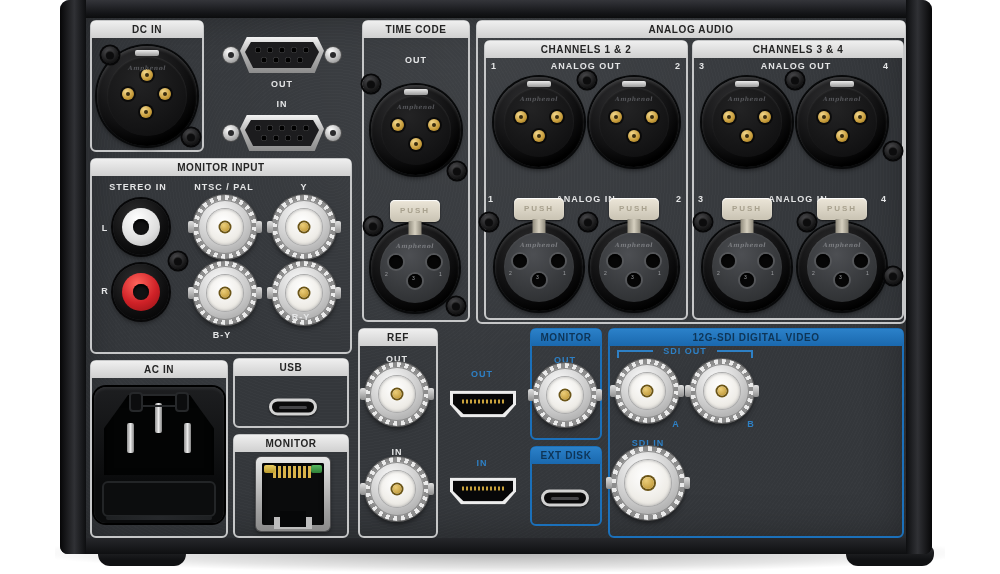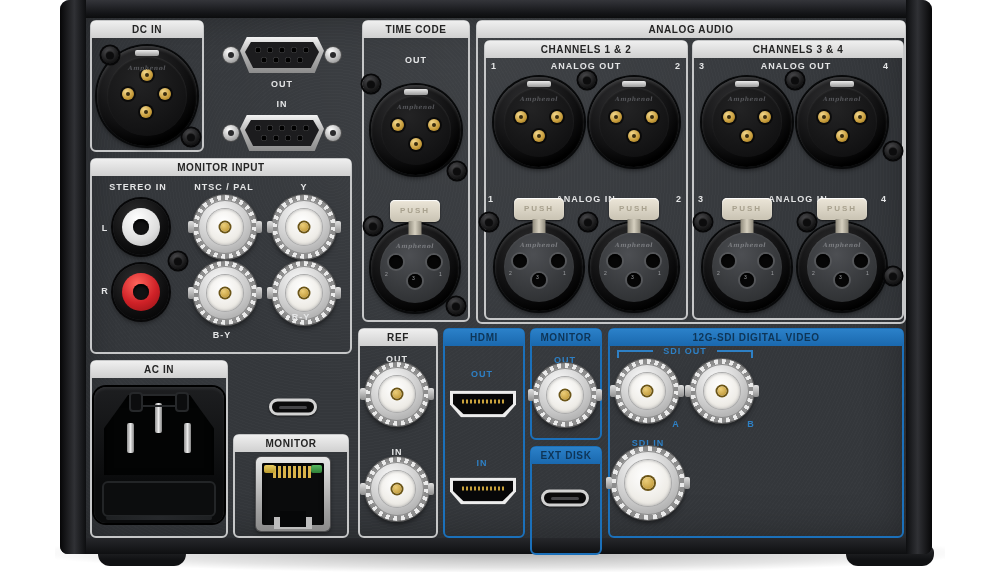--- a/index.html
+++ b/index.html
@@ -227,33 +227,33 @@
     </div>
   <div class="box" style="left:692px;top:40px;width:212px;height:280px">
     <div class="hdr">CHANNELS 3 &amp; 4</div>
     </div>
   <div class="box" style="left:90px;top:158px;width:262px;height:196px">
     <div class="hdr">MONITOR INPUT</div>
     </div>
   <div class="box" style="left:90px;top:360px;width:138px;height:178px">
     <div class="hdr">AC IN</div>
     </div>
+  <div class="box" style="left:233px;top:358px;width:116px;height:70px">
+    <div class="hdr">USB</div>
+    </div>
   <div class="box" style="left:233px;top:434px;width:116px;height:104px">
     <div class="hdr">MONITOR</div>
     </div>
   <div class="box" style="left:358px;top:328px;width:80px;height:210px">
     <div class="hdr">REF</div>
     </div>
-  <div class="box blue" style="left:443px;top:328px;width:82px;height:210px">
-    <div class="hdr logo">HDMI</div>
-    </div>
   <div class="box blue" style="left:530px;top:328px;width:72px;height:112px">
     <div class="hdr">MONITOR</div>
     </div>
-  <div class="box blue" style="left:530px;top:446px;width:72px;height:109px">
+  <div class="box blue" style="left:530px;top:446px;width:72px;height:80px">
     <div class="hdr">EXT DISK</div>
     </div>
   <div class="box blue" style="left:608px;top:328px;width:296px;height:210px">
     <div class="hdr">12G-SDI DIGITAL VIDEO</div>
     </div>
 
   <div class="cn xlrm xlr4" style="left:147px;top:96px">
     <i class="latch"></i>
     <b class="brand">Amphenol</b>
     <i class="pin pd1"></i>

